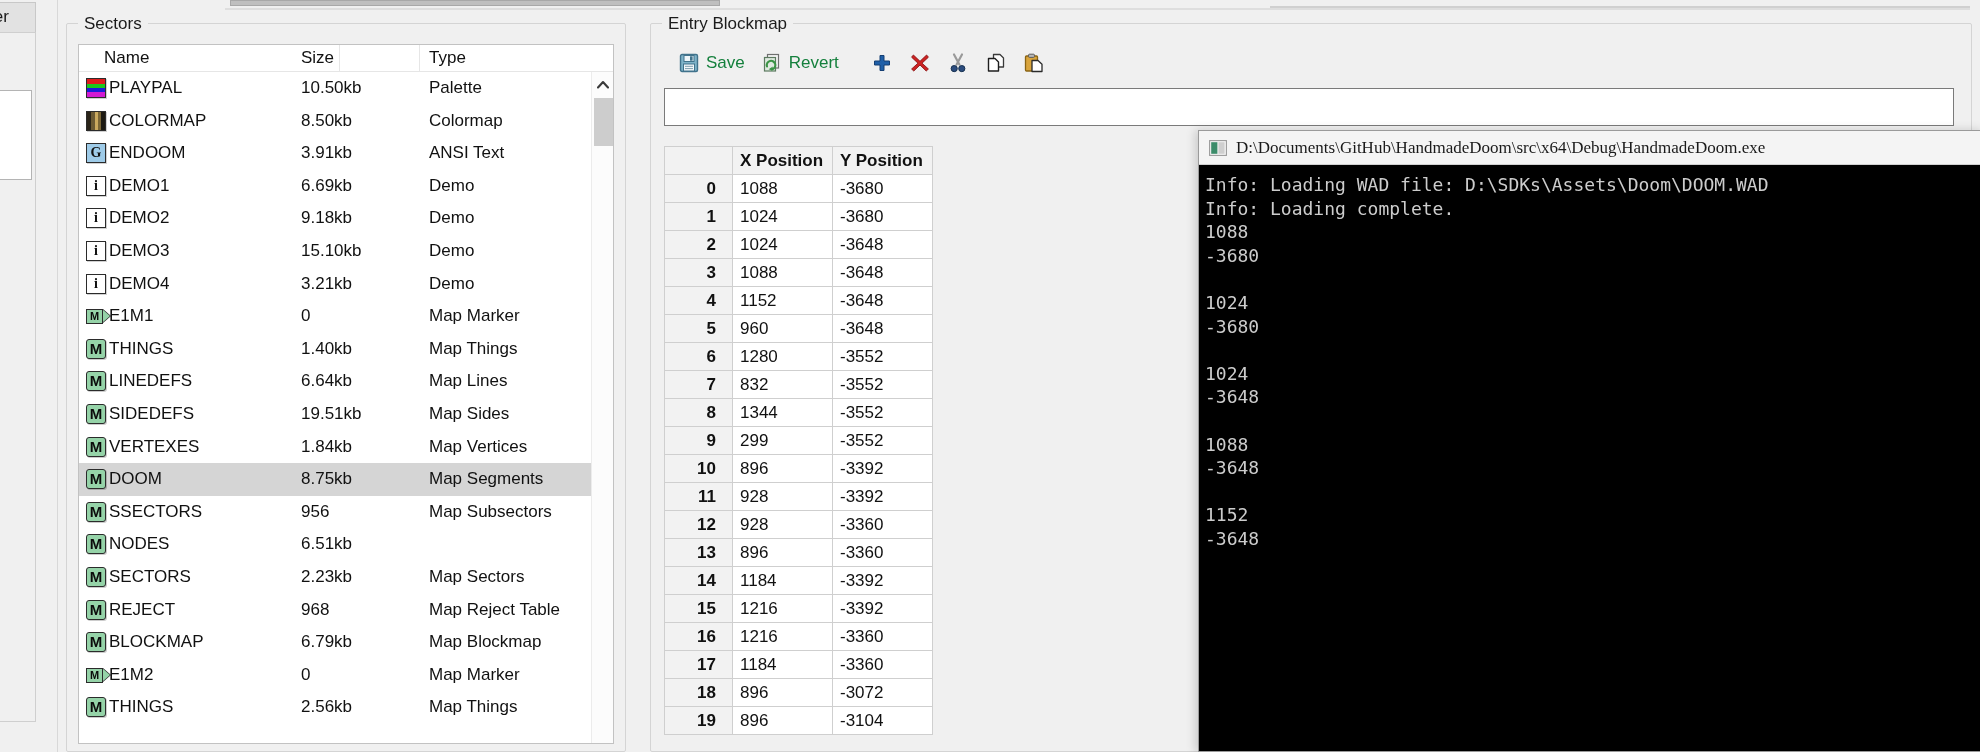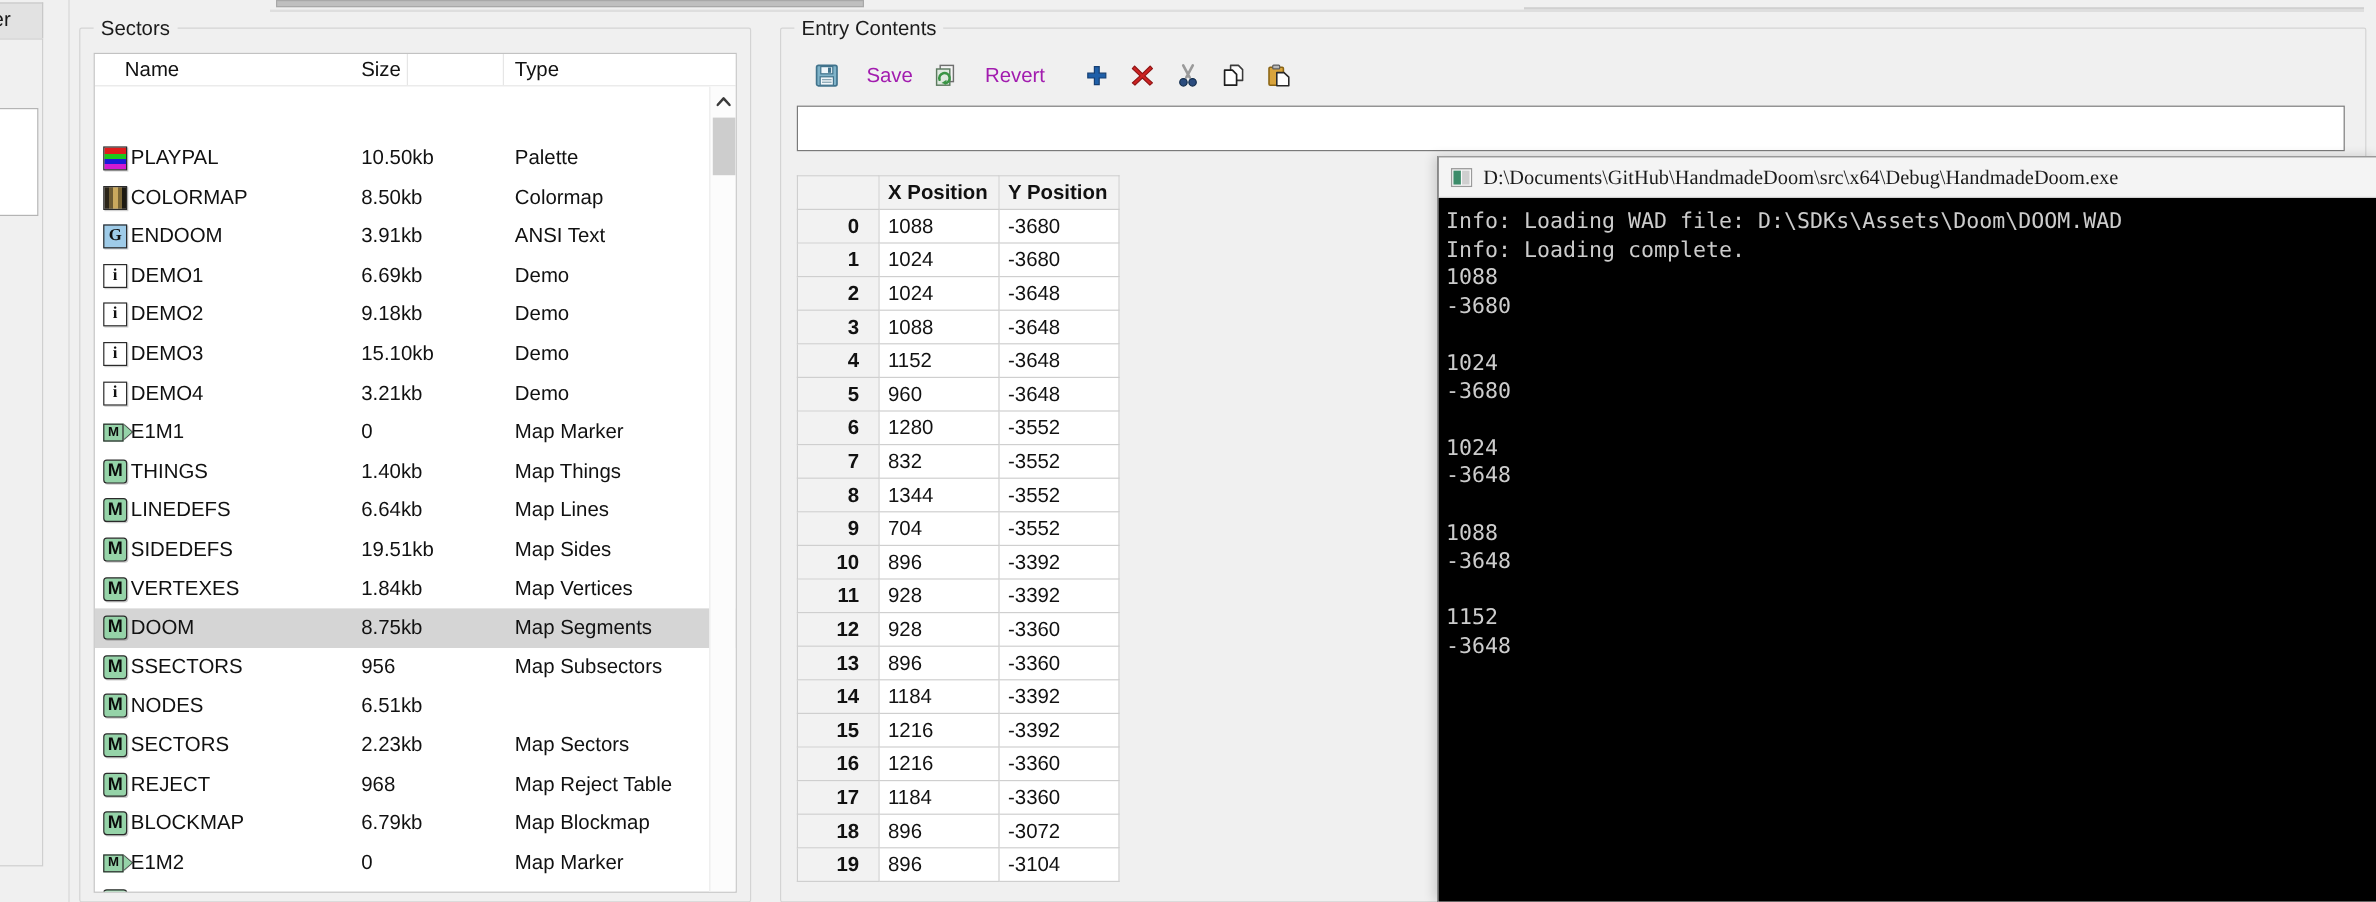--- a/index.html
+++ b/index.html
@@ -67,21 +67,21 @@
   .lv-head .hcell {
     position: absolute; top: 0; height: 26px; line-height: 26px;
     font-size: 17px; color: #111; padding-left: 9px; box-sizing: border-box;
     border-right: 1px solid #e6e6e6;
   }
   .lv-head .hcell.c0 { left: 16px;   width: 245px; }
   .lv-head .hcell.c1 { left: 213px; width: 128px; }
   .lv-head .hcell.c2 { left: 341px; width: 195px; border-right: none; }
   .lv-head-sep { position: absolute; left: 0; top: 26px; width: 100%; height: 1px; background: #e6e6e6; }
 
-  .lv-body { position: absolute; left: 0; top: 27px; width: 100%; bottom: 0; margin-top: 44px; }
+  .lv-body { position: absolute; left: 0; top: 27px; width: 100%; bottom: 0; }
   .lv-row { position: relative; height: 32.6px; width: 100%; }
   .lv-row.selected { background: #d5d5d5; }
   .lv-cell {
     position: absolute; top: 0; height: 32.6px; line-height: 32.6px;
     font-size: 17px; color: #111; box-sizing: border-box; white-space: nowrap; overflow: hidden;
   }
   .lv-cell.name { left: 0;   width: 213px; padding-left: 30px; }
   .lv-cell.size { left: 213px; width: 128px; padding-left: 9px; }
   .lv-cell.type { left: 341px; width: 195px; padding-left: 9px; }
 
@@ -143,22 +143,22 @@
   .lv-scroll .arrow-up svg { width: 12px; height: 9px; }
   .lv-scroll .thumb {
     position: absolute; left: 2px; top: 26px; width: 19px; height: 48px; background: #cdcdcd;
   }
 
   
   #contents-group { left: 650px; top: 14px; width: 1322px; height: 738px; }
 
   .toolbar { position: absolute; left: 20px; top: 32px; height: 34px; display: flex; align-items: center; }
   .tb-btn {
-    display: flex; align-items: center; gap: 22px; height: 30px;
-    padding: 0 8px; font-size: 17px; color: #a21caf; white-space: nowrap;
+    display: flex; align-items: center; gap: 6px; height: 30px;
+    padding: 0 8px; font-size: 17px; color: #15803d; white-space: nowrap;
   }
   .tb-icon { display: inline-flex; width: 22px; height: 22px; align-items: center; justify-content: center; }
   .tb-icon svg { display: block; }
   .tb-sep { width: 16px; }
 
   .content-input {
     position: absolute; left: 14px; top: 74px; width: 1290px; height: 38px;
     background: #fff; border: 1px solid #7a7a7a; box-sizing: border-box;
   }
 
@@ -435,21 +435,21 @@
               <path d="M1 7.5 L6 2 L11 7.5" fill="none" stroke="#3a3a3a" stroke-width="2.1" stroke-linecap="round" stroke-linejoin="round"></path>
             </svg>
         </div>
         <div class="thumb"></div>
       </div>
     </div>
   </div>
 
   <div class="groupbox" id="contents-group">
     <div class="gb-frame"></div>
-    <div class="gb-title">Entry Contents</div>
+    <div class="gb-title">Entry Blockmap</div>
 
     <div class="toolbar">
 
       <div class="tb-btn">
         <span class="tb-icon">
           <svg width="20" height="20" viewBox="0 0 20 20">
             <rect x="1.5" y="1.5" width="17" height="17" rx="1.5" fill="#7fb3c9" stroke="#41738c" stroke-width="1.4"></rect>
             <rect x="5" y="2.5" width="10" height="6" fill="#eef6fa" stroke="#41738c" stroke-width="1"></rect>
             <rect x="11" y="3.3" width="2.6" height="4.4" fill="#41738c"></rect>
             <rect x="4.5" y="11" width="11" height="7" fill="#f2f7fa" stroke="#41738c" stroke-width="1"></rect>
@@ -572,21 +572,21 @@
             <td class="val">832</td>
             <td class="val">-3552</td>
           </tr>
           <tr>
             <td class="idx">8</td>
             <td class="val">1344</td>
             <td class="val">-3552</td>
           </tr>
           <tr>
             <td class="idx">9</td>
-            <td class="val">704</td>
+            <td class="val">299</td>
             <td class="val">-3552</td>
           </tr>
           <tr>
             <td class="idx">10</td>
             <td class="val">896</td>
             <td class="val">-3392</td>
           </tr>
           <tr>
             <td class="idx">11</td>
             <td class="val">928</td>

